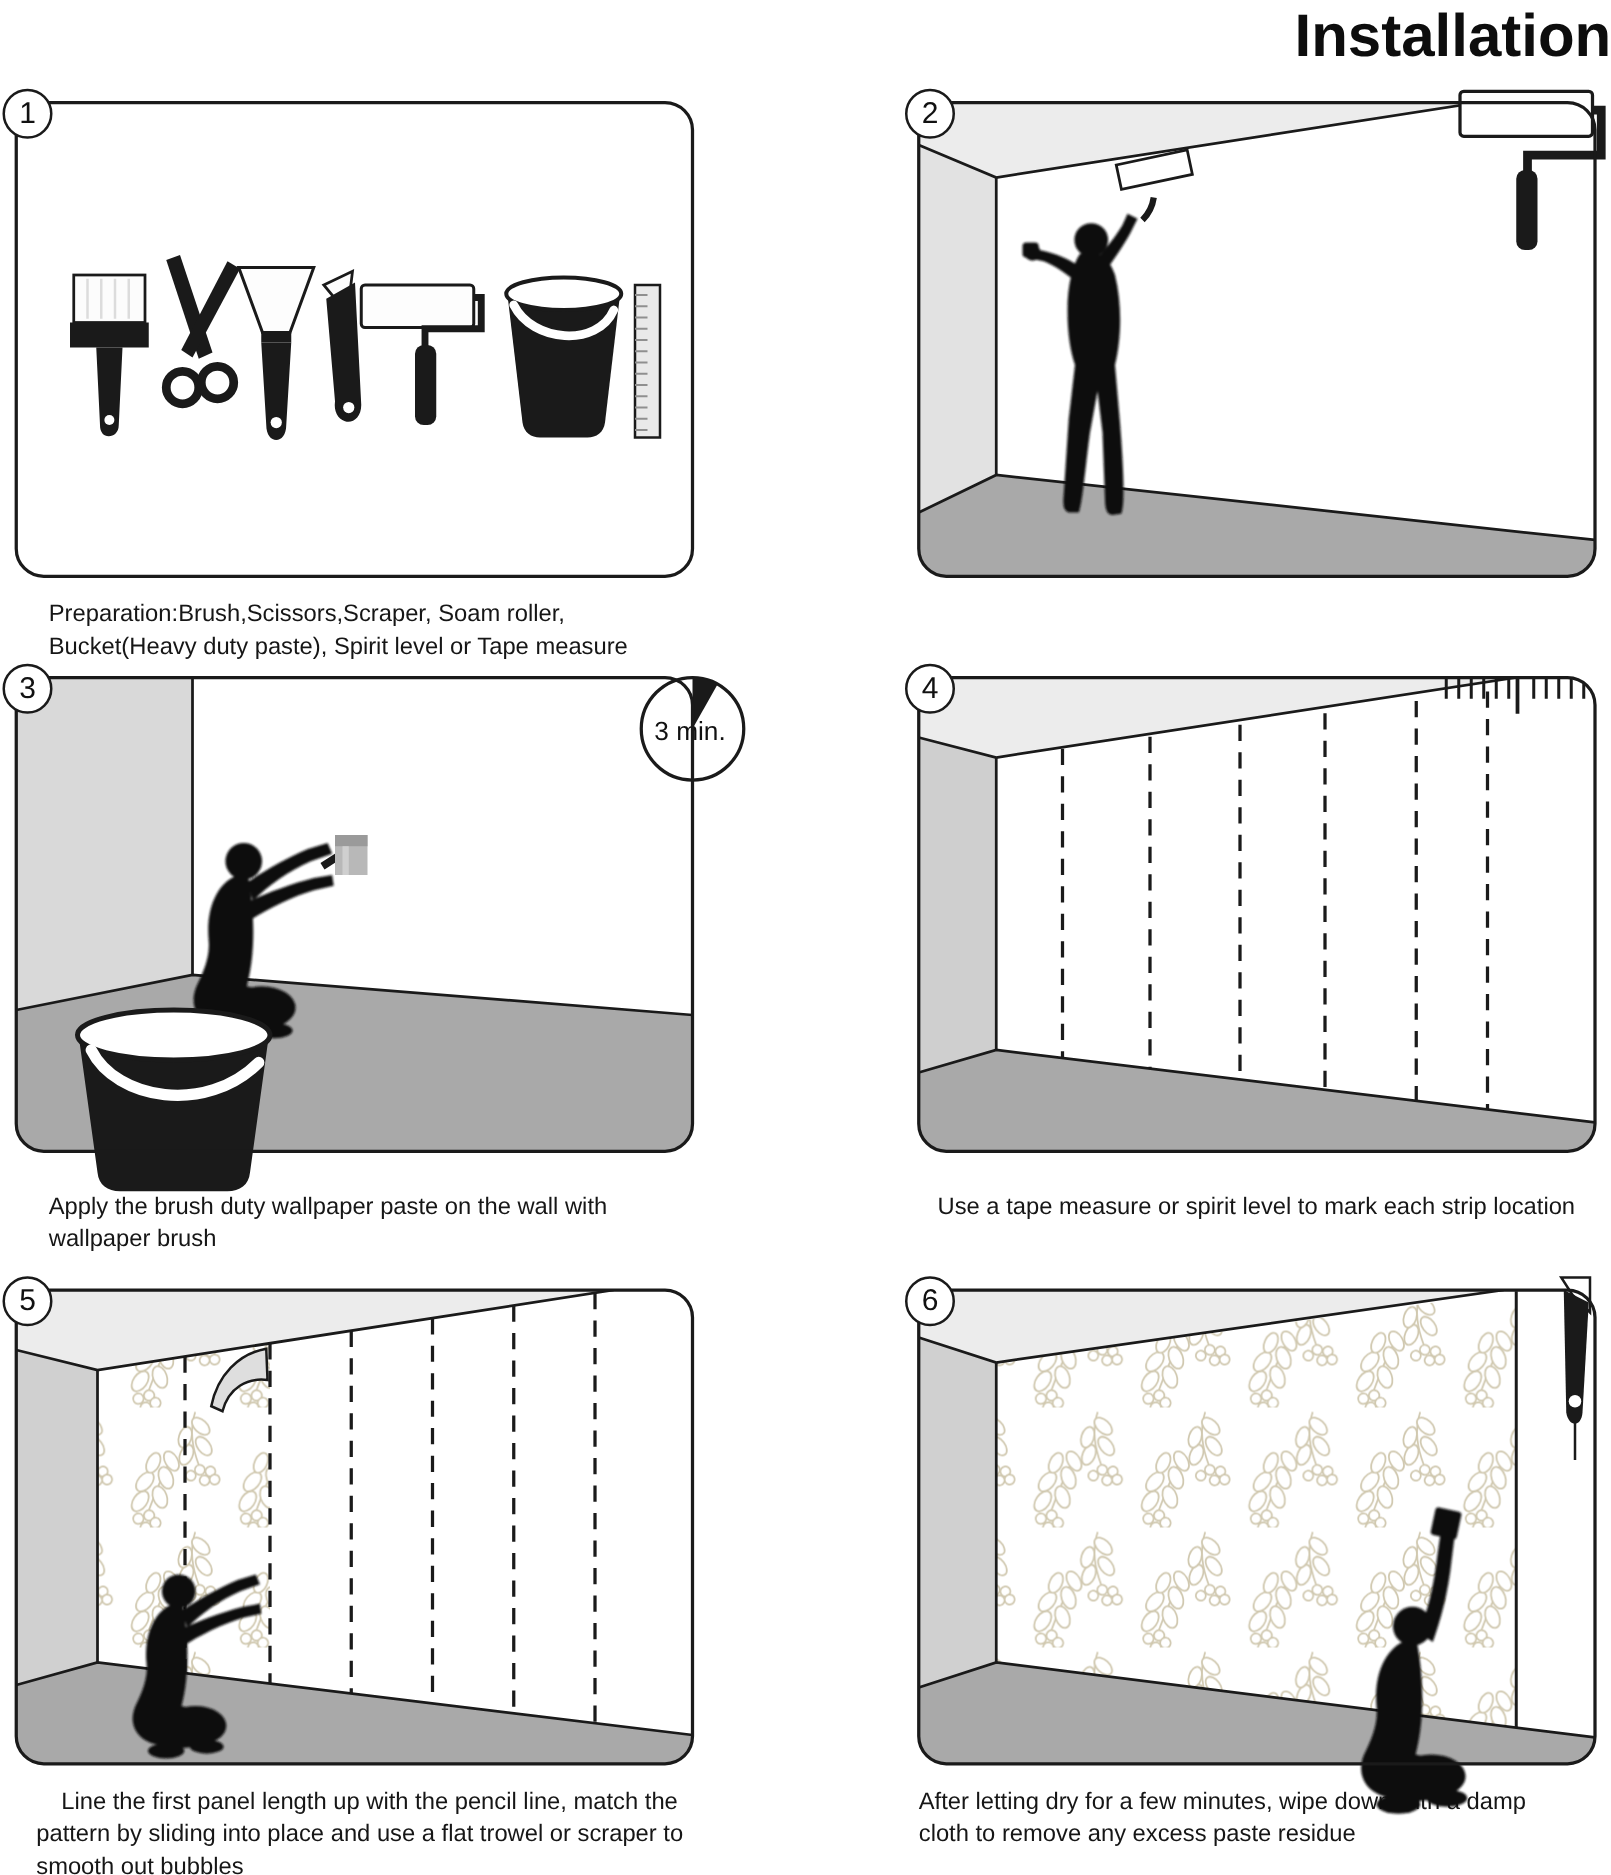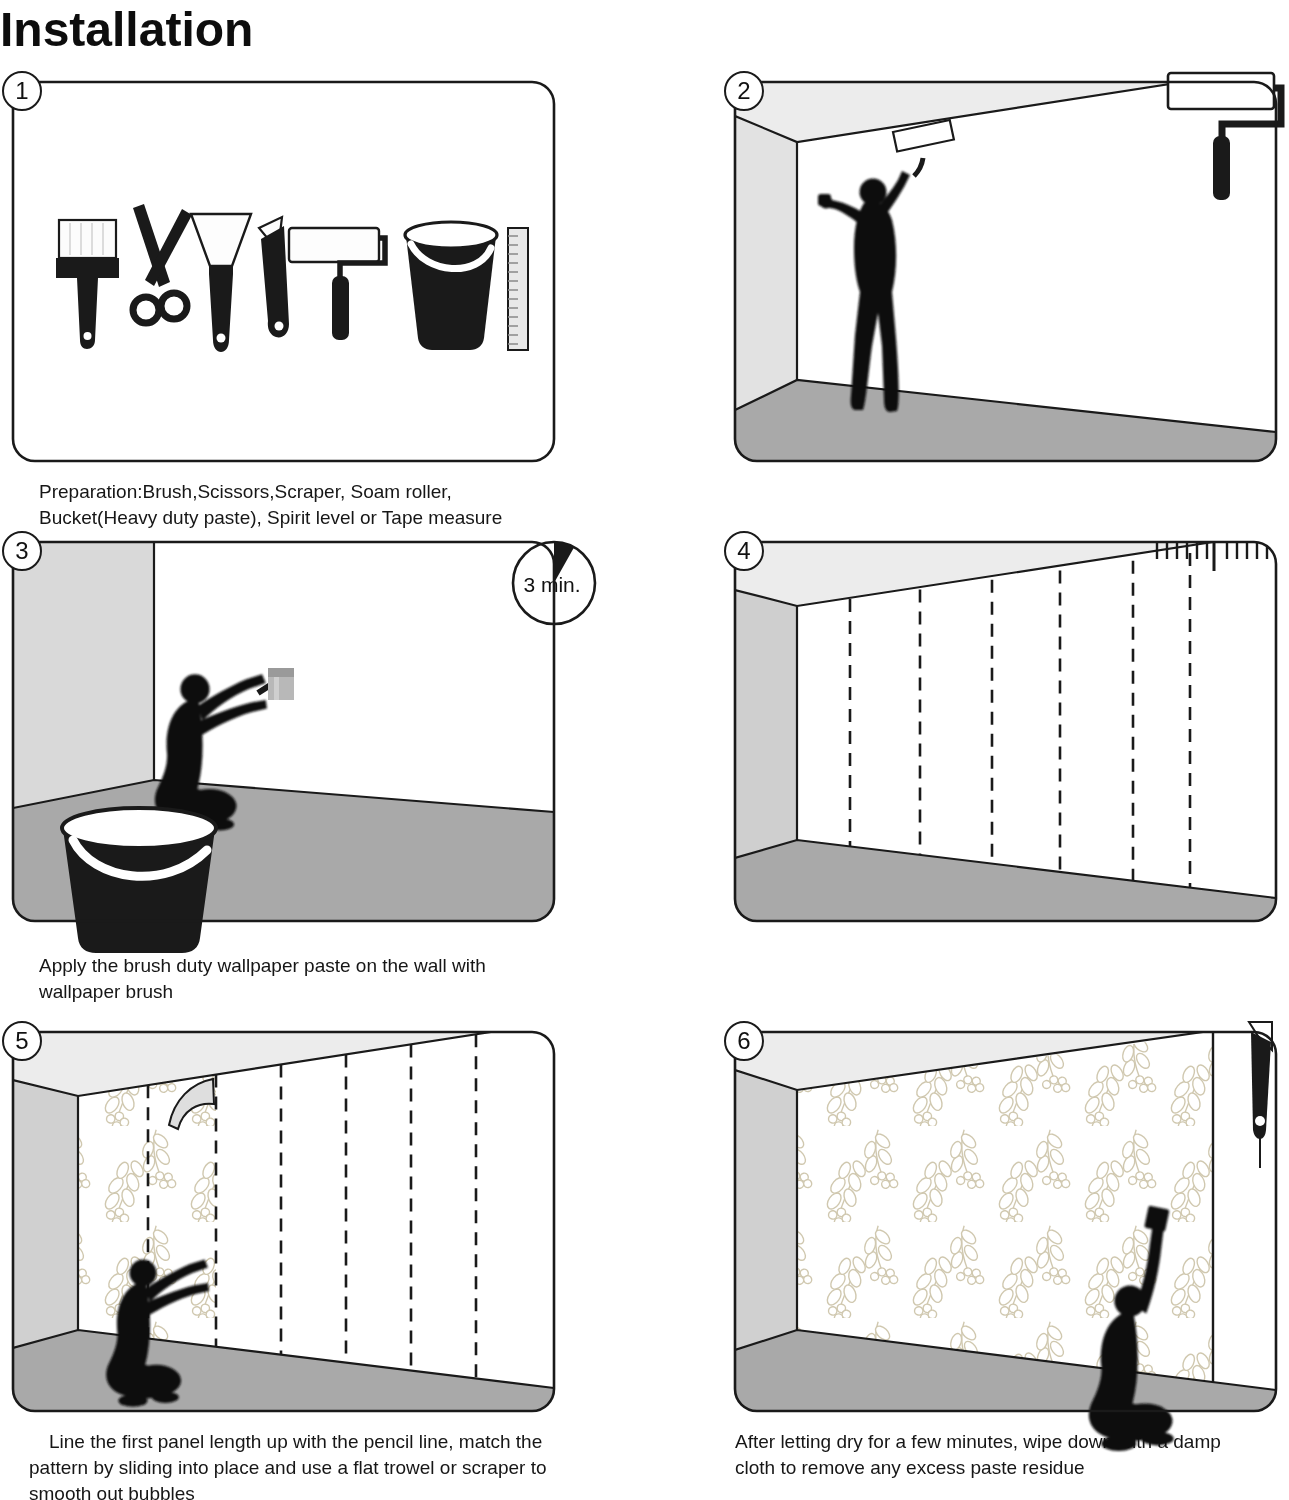--- a/index.html
+++ b/index.html
@@ -1,18 +1,18 @@
 <!DOCTYPE html>
 <html><head>
 <meta charset="utf-8">
 <style>
   html,body{margin:0;padding:0;background:#fff;}
   body{width:1289px;height:1500px;font-family:"Liberation Sans",sans-serif;color:#111;}
   .sheet{position:relative;width:1289px;height:1500px;background:#fff;overflow:hidden;}
-  .page-title{margin:0;padding:6px 0 0;text-align:left;font-size:48px;font-weight:bold;line-height:1;color:#0d0d0d;}
+  .page-title{margin:0;padding:6px 0 0;text-align:right;font-size:48px;font-weight:bold;line-height:1;color:#0d0d0d;}
   .grid{display:grid;grid-template-columns:545px 545px;justify-content:space-between;padding:26px 11px 0;}
   .step{position:relative;}
   .r1{height:460px}
   .r2{height:490px}
   .panel{position:relative;width:545px;height:383px;}
   .panel svg{display:block;overflow:visible;}
   .badge{position:absolute;top:-9px;left:-9px;width:36px;height:36px;border-radius:50%;
          border:2.5px solid #1a1a1a;background:#fff;display:flex;align-items:center;justify-content:center;
          font-size:24px;color:#111;z-index:3;}
   .caption{margin-top:16px;font-size:19px;line-height:1.38;white-space:pre-line;color:#161616;}
@@ -278,20 +278,21 @@
               <line x1="494" y1="3" x2="494" y2="19"></line>
                 <line x1="504" y1="3" x2="504" y2="19"></line>
               <line x1="514" y1="3" x2="514" y2="19"></line>
                 <line x1="524" y1="3" x2="524" y2="19"></line>
               <line x1="534" y1="3" x2="534" y2="19"></line>
             </g>
           </g>
           <rect x="2" y="2" width="541" height="379" rx="22" fill="none" stroke="#1a1a1a" stroke-width="2.6"></rect>
         </svg>
       </div>
+      <figcaption class="caption c-row2 cap-4">Use a tape measure or spirit level to mark each strip location</figcaption>
     </figure>
 
     <figure class="step" style="margin:0;">
       <div class="panel">
         <div class="badge">
             <span>5</span>
           </div>
         <svg width="545" height="383" viewBox="0 0 545 383">
           <clipPath id="clip5">
               <rect x="2" y="2" width="541" height="379" rx="22"></rect>

